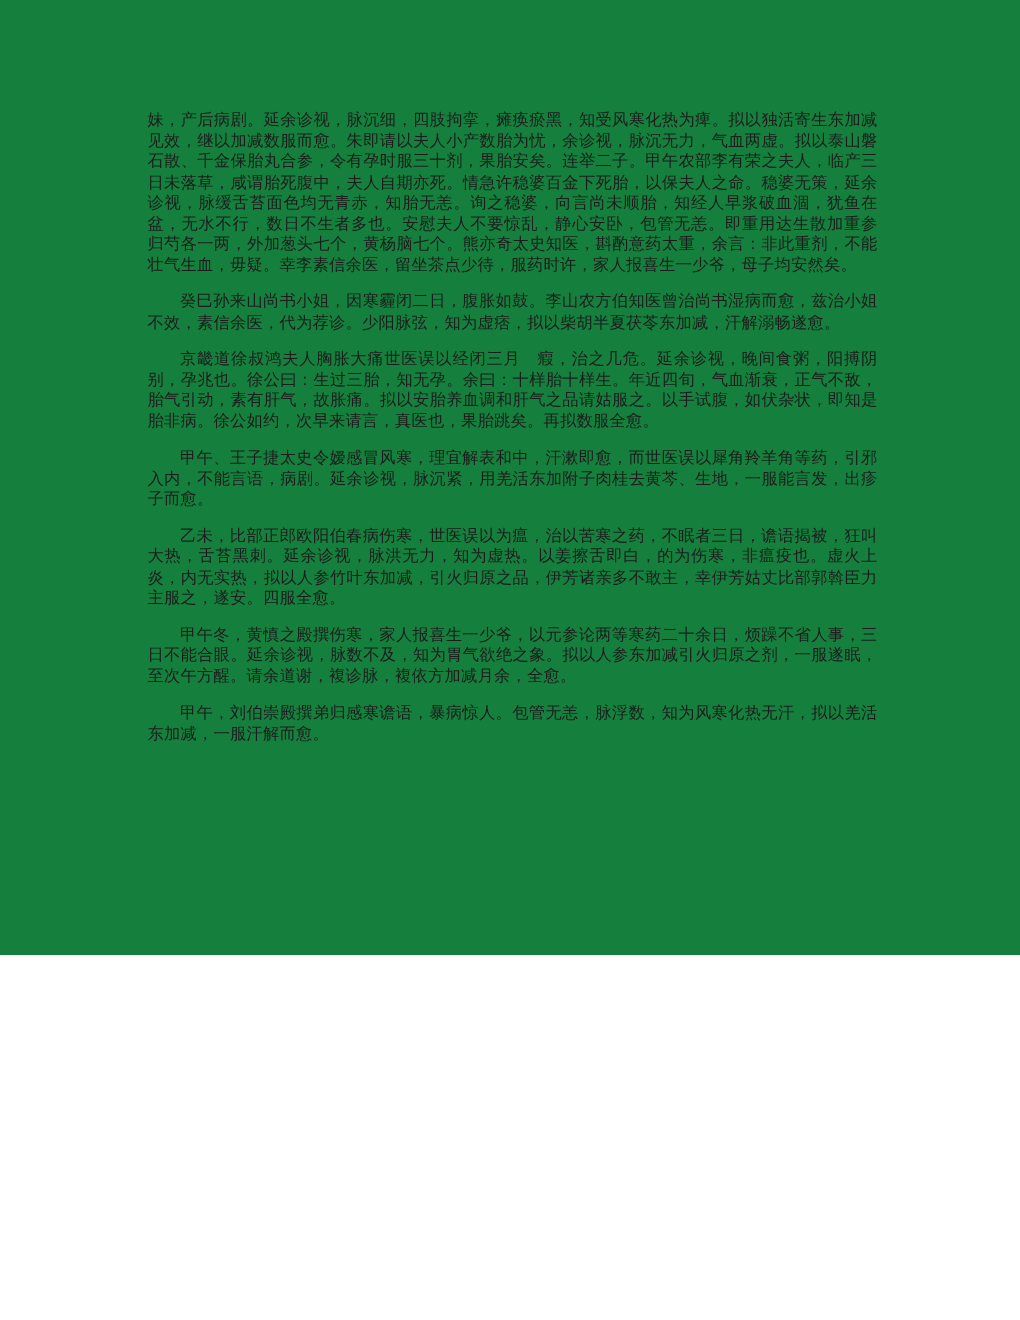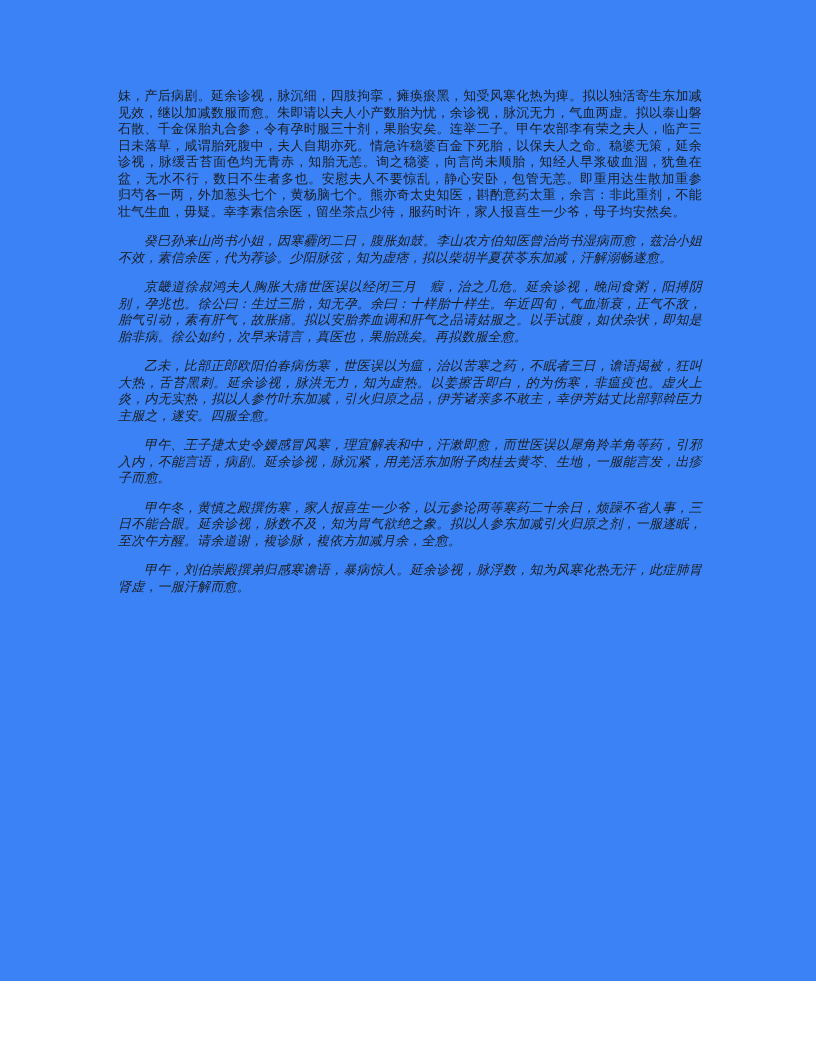--- a/index.html
+++ b/index.html
@@ -3,51 +3,50 @@
 <meta charset="utf-8">
 <style>
   html, body {
     margin: 0;
     padding: 0;
     background: #ffffff;
   }
   .page {
     position: relative;
     width: 816px;
-    height: 981px;
-    background: #3b82f6;
+    height: 764px;
+    background: #15803d;
     overflow: hidden;
     font-family: "Liberation Serif", "DejaVu Serif", serif;
     color: #1c1c1c;
   }
   .text-block {
     position: absolute;
     left: 118px;
     top: 88px;
     width: 584px;
     font-size: 13px;
     line-height: 16.5px;
     text-align: justify;
     letter-spacing: 0.2px;
   }
   p.para {
     margin: 0 0 13px 0;
     padding: 0;
   }
   p.para.indent {
     text-indent: 2em;
-    font-style: italic;
   }
 </style>
 </head>
 <body>
 
 <div class="page">
   <div class="text-block">
     <p class="para">妹，产后病剧。延余诊视，脉沉细，四肢拘挛，瘫痪瘀黑，知受风寒化热为痺。拟以独活寄生东加减见效，继以加减数服而愈。朱即请以夫人小产数胎为忧，余诊视，脉沉无力，气血两虚。拟以泰山磐石散、千金保胎丸合参，令有孕时服三十剂，果胎安矣。连举二子。甲午农部李有荣之夫人，临产三日未落草，咸谓胎死腹中，夫人自期亦死。情急许稳婆百金下死胎，以保夫人之命。稳婆无策，延余诊视，脉缓舌苔面色均无青赤，知胎无恙。询之稳婆，向言尚未顺胎，知经人早浆破血涸，犹鱼在盆，无水不行，数日不生者多也。安慰夫人不要惊乱，静心安卧，包管无恙。即重用达生散加重参　归芍各一两，外加葱头七个，黄杨脑七个。熊亦奇太史知医，斟酌意药太重，余言：非此重剂，不能壮气生血，毋疑。幸李素信余医，留坐茶点少待，服药时许，家人报喜生一少爷，母子均安然矣。</p>
     <p class="para indent">癸巳孙来山尚书小姐，因寒霾闭二日，腹胀如鼓。李山农方伯知医曾治尚书湿病而愈，兹治小姐不效，素信余医，代为荐诊。少阳脉弦，知为虚痞，拟以柴胡半夏茯苓东加减，汗解溺畅遂愈。</p>
     <p class="para indent">京畿道徐叔鸿夫人胸胀大痛世医误以经闭三月　瘕，治之几危。延余诊视，晚间食粥，阳搏阴别，孕兆也。徐公曰：生过三胎，知无孕。余曰：十样胎十样生。年近四旬，气血渐衰，正气不敌，胎气引动，素有肝气，故胀痛。拟以安胎养血调和肝气之品请姑服之。以手试腹，如伏杂状，即知是胎非病。徐公如约，次早来请言，真医也，果胎跳矣。再拟数服全愈。</p>
+    <p class="para indent">甲午、王子捷太史令嫒感冒风寒，理宜解表和中，汗漱即愈，而世医误以犀角羚羊角等药，引邪入内，不能言语，病剧。延余诊视，脉沉紧，用羌活东加附子肉桂去黄芩、生地，一服能言发，出疹子而愈。</p>
     <p class="para indent">乙未，比部正郎欧阳伯春病伤寒，世医误以为瘟，治以苦寒之药，不眠者三日，谵语揭被，狂叫大热，舌苔黑刺。延余诊视，脉洪无力，知为虚热。以姜擦舌即白，的为伤寒，非瘟疫也。虚火上炎，内无实热，拟以人参竹叶东加减，引火归原之品，伊芳诸亲多不敢主，幸伊芳姑丈比部郭斡臣力主服之，遂安。四服全愈。</p>
-    <p class="para indent">甲午、王子捷太史令嫒感冒风寒，理宜解表和中，汗漱即愈，而世医误以犀角羚羊角等药，引邪入内，不能言语，病剧。延余诊视，脉沉紧，用羌活东加附子肉桂去黄芩、生地，一服能言发，出疹子而愈。</p>
     <p class="para indent">甲午冬，黄慎之殿撰伤寒，家人报喜生一少爷，以元参论两等寒药二十余日，烦躁不省人事，三日不能合眼。延余诊视，脉数不及，知为胃气欲绝之象。拟以人参东加减引火归原之剂，一服遂眠，至次午方醒。请余道谢，複诊脉，複依方加减月余，全愈。</p>
-    <p class="para indent">甲午，刘伯崇殿撰弟归感寒谵语，暴病惊人。延余诊视，脉浮数，知为风寒化热无汗，此症肺胃肾虚，一服汗解而愈。</p>
+    <p class="para indent">甲午，刘伯崇殿撰弟归感寒谵语，暴病惊人。包管无恙，脉浮数，知为风寒化热无汗，拟以羌活东加减，一服汗解而愈。</p>
   </div>
 </div>
 
 </body></html>

